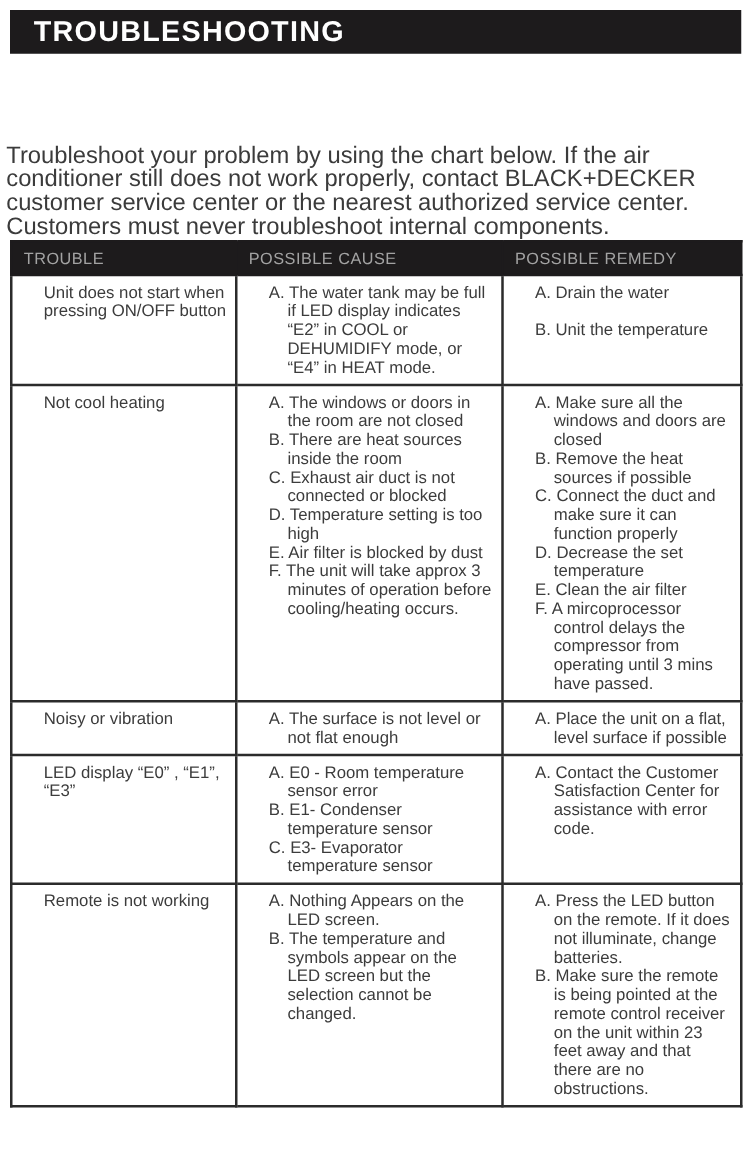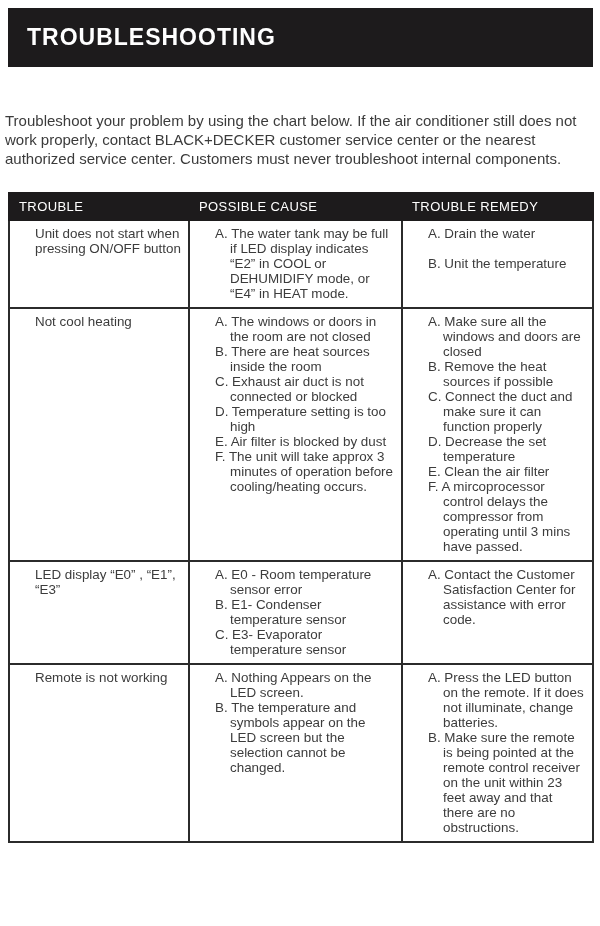--- a/index.html
+++ b/index.html
@@ -4,39 +4,39 @@
 <style>
   html,body{margin:0;padding:0;}
   body{
     width:600px;height:926px;position:relative;
     background:#ffffff;
     font-family:"Liberation Sans",sans-serif;
     color:#3c3c3c;
     overflow:hidden;
   }
   .titlebar{
-    position:absolute;left:8px;top:8px;width:585px;height:59px;
+    position:absolute;left:8px;top:8px;width:585px;height:35px;
     background:#1d1b1c;color:#ffffff;
     display:flex;align-items:center;
     padding-left:19px;box-sizing:border-box;
     font-size:23px;font-weight:bold;letter-spacing:1px;
   }
   .intro{
     position:absolute;left:5px;top:96px;width:590px;
-    font-size:15px;line-height:19px;color:#3b3b3b;
+    font-size:19px;line-height:19px;color:#3b3b3b;
   }
   table.troubleshoot{
     position:absolute;left:8px;top:192px;width:584px;
     border-collapse:collapse;table-layout:fixed;
   }
   table.troubleshoot col.c1{width:180px;}
   table.troubleshoot col.c2{width:213px;}
   table.troubleshoot col.c3{width:191px;}
   table.troubleshoot th{
-    background:#1d1b1c;color:#ffffff;
+    background:#1d1b1c;color:#a3a3a3;
     font-size:13px;font-weight:normal;letter-spacing:.4px;
     text-align:left;padding:5px 8px 5px 9px;
     border:2px solid #1d1b1c;
   }
   table.troubleshoot td{
     border:2px solid #2b2b2b;
     vertical-align:top;
     padding:5px 6px 6px 9px;
     font-size:13.4px;line-height:15px;color:#3c3c3c;
     box-sizing:border-box;
@@ -57,21 +57,21 @@
 <table class="troubleshoot">
   <colgroup>
       <col class="c1">
       <col class="c2">
       <col class="c3">
     </colgroup>
   <thead>
     <tr>
       <th>TROUBLE</th>
       <th>POSSIBLE CAUSE</th>
-      <th>TROUBLE REMEDY</th>
+      <th>POSSIBLE REMEDY</th>
     </tr>
   </thead>
   <tbody id="table-body">
       <tr>
         <td>
           <div class="cell-item">Unit does not start when pressing ON/OFF button</div>
         </td>
         <td>
           <div class="cell-item li">A. The water tank may be full if LED display indicates “E2” in COOL or DEHUMIDIFY mode, or “E4” in HEAT mode.</div>
         </td>
@@ -97,20 +97,31 @@
           <div class="cell-item li">A. Make sure all the windows and doors are closed</div>
           <div class="cell-item li">B. Remove the heat sources if possible</div>
           <div class="cell-item li">C. Connect the duct and make sure it can function properly</div>
           <div class="cell-item li">D. Decrease the set temperature</div>
           <div class="cell-item li">E. Clean the air filter</div>
           <div class="cell-item li">F. A mircoprocessor control delays the compressor from operating until 3 mins have passed.</div>
         </td>
       </tr>
       <tr>
         <td>
+          <div class="cell-item">Noisy or vibration</div>
+        </td>
+        <td>
+          <div class="cell-item li">A. The surface is not level or not flat enough</div>
+        </td>
+        <td>
+          <div class="cell-item li">A. Place the unit on a flat, level surface if possible</div>
+        </td>
+      </tr>
+      <tr>
+        <td>
           <div class="cell-item">LED display “E0” , “E1”, “E3”</div>
         </td>
         <td>
           <div class="cell-item li">A. E0 - Room temperature sensor error</div>
           <div class="cell-item li">B. E1- Condenser temperature sensor</div>
           <div class="cell-item li">C. E3- Evaporator temperature sensor</div>
         </td>
         <td>
           <div class="cell-item li">A. Contact the Customer Satisfaction Center for assistance with error code.</div>
         </td>

